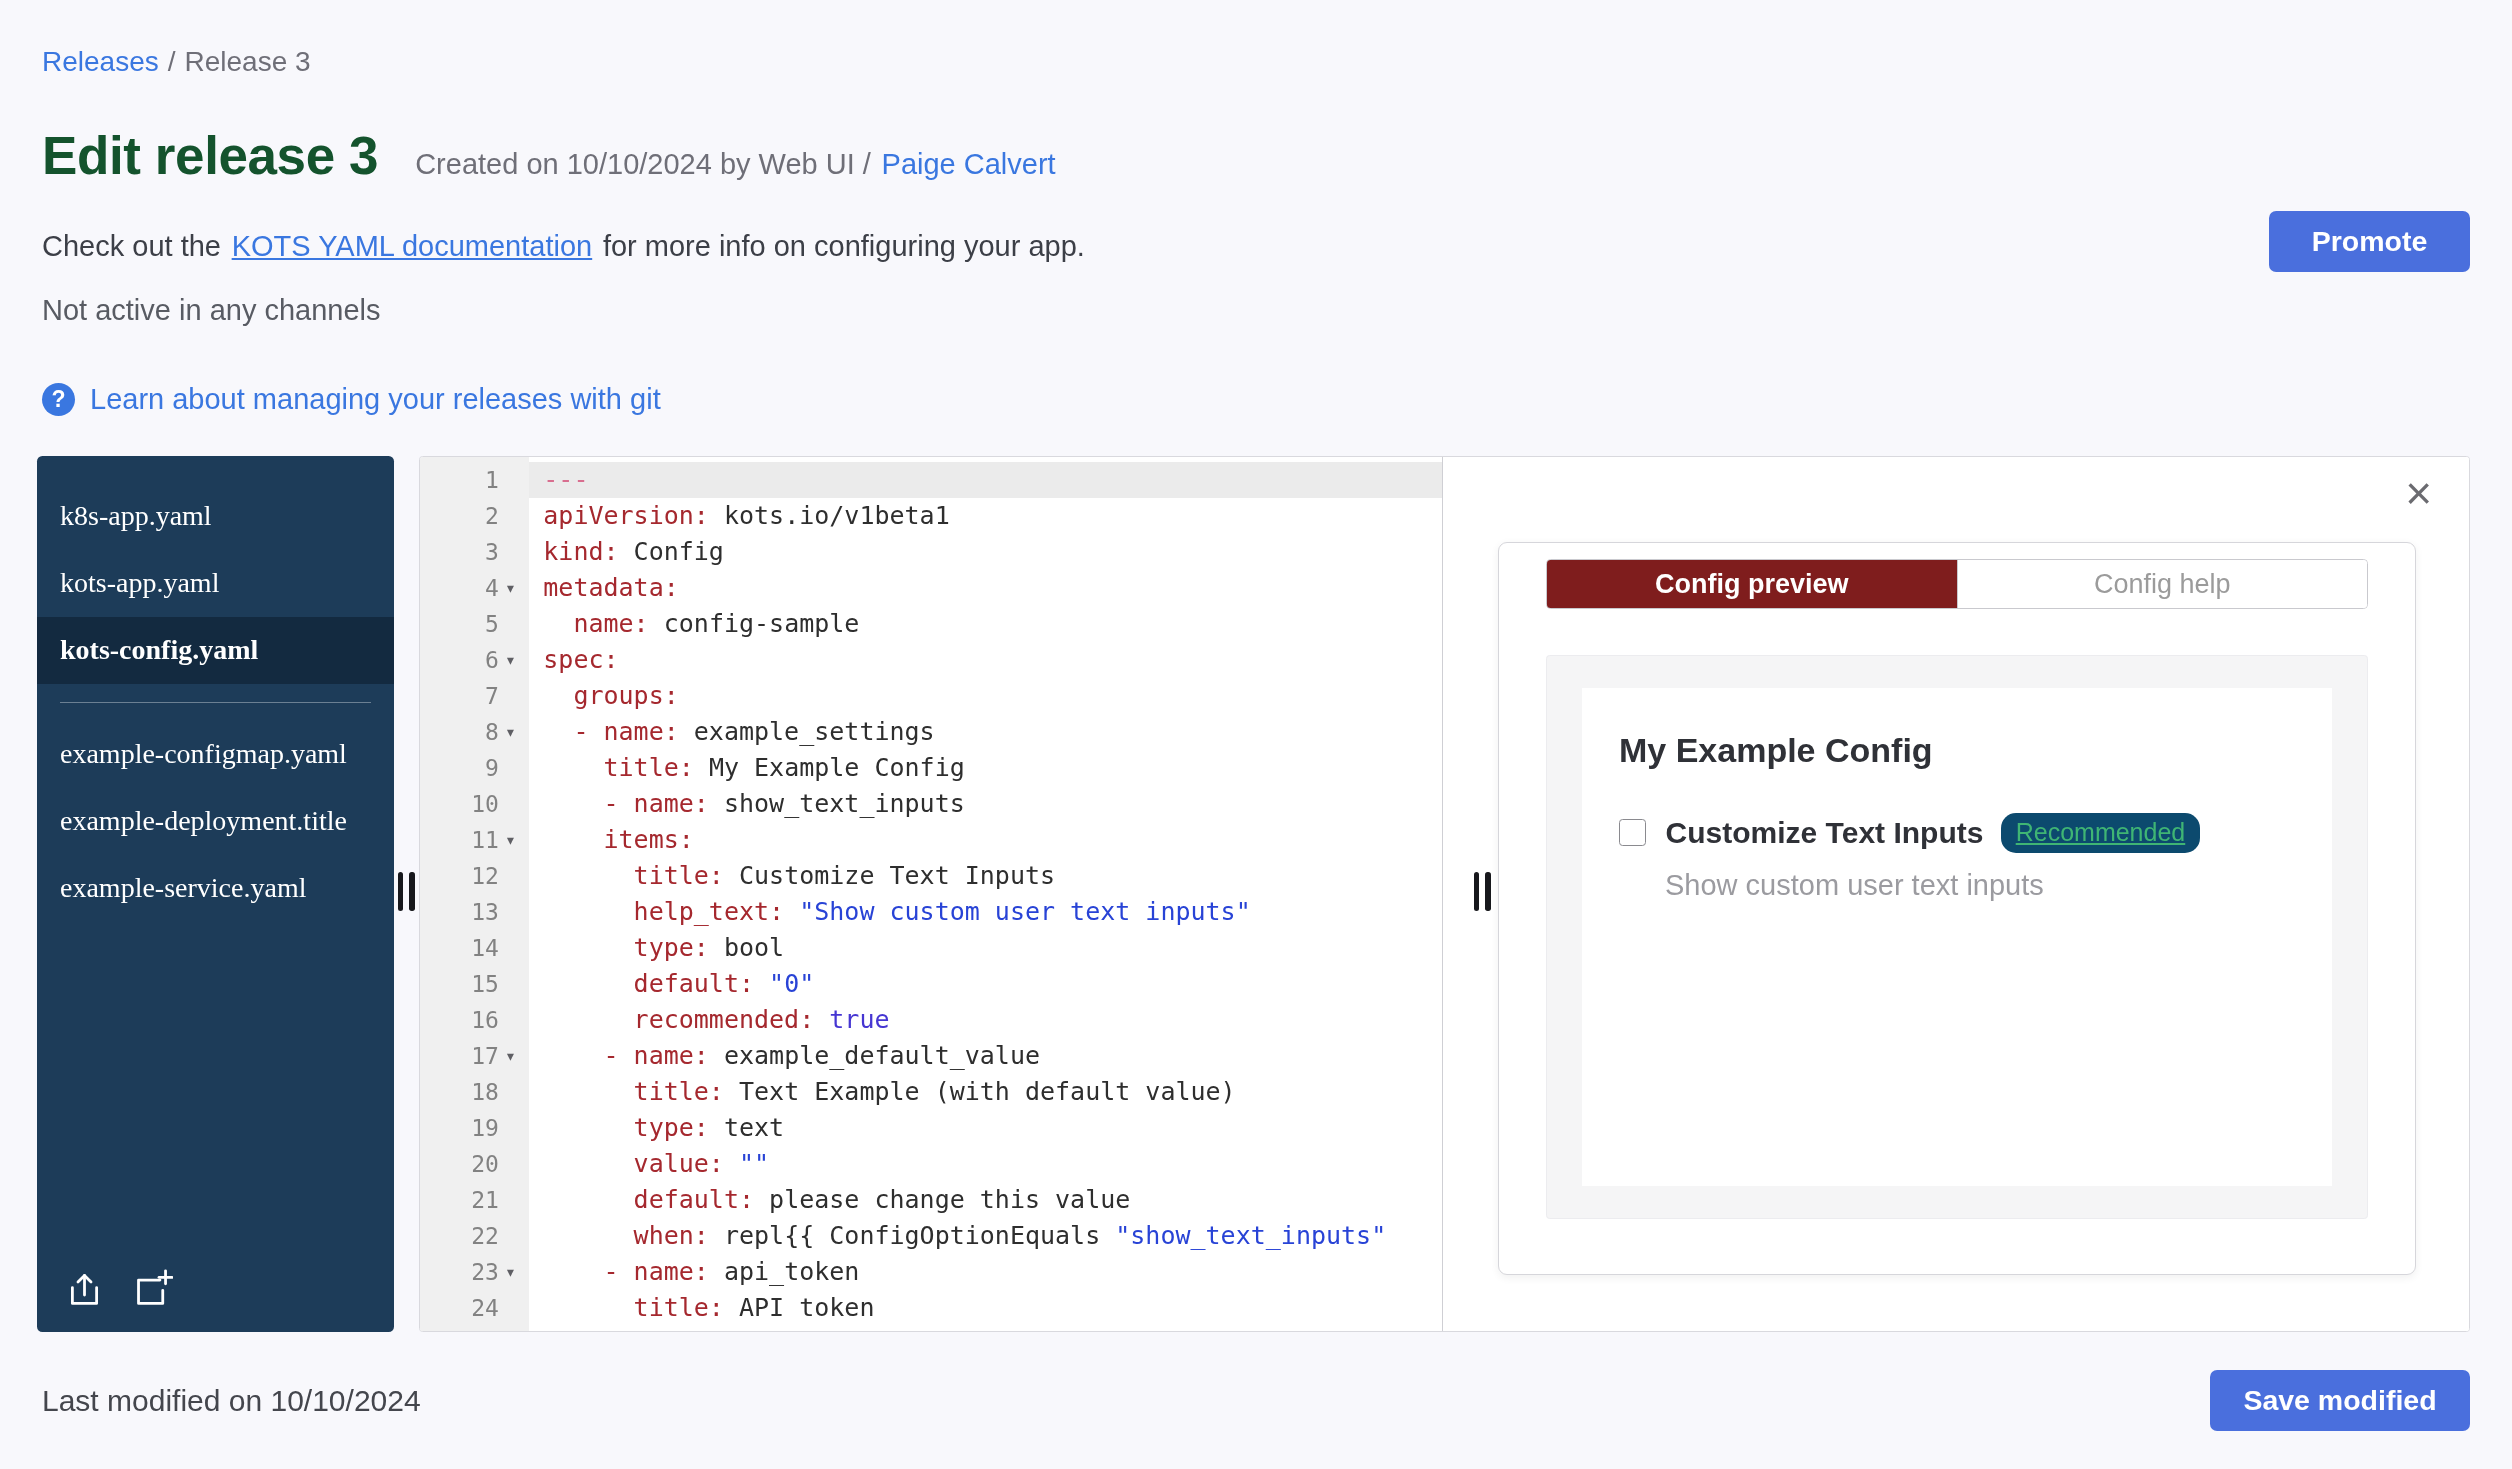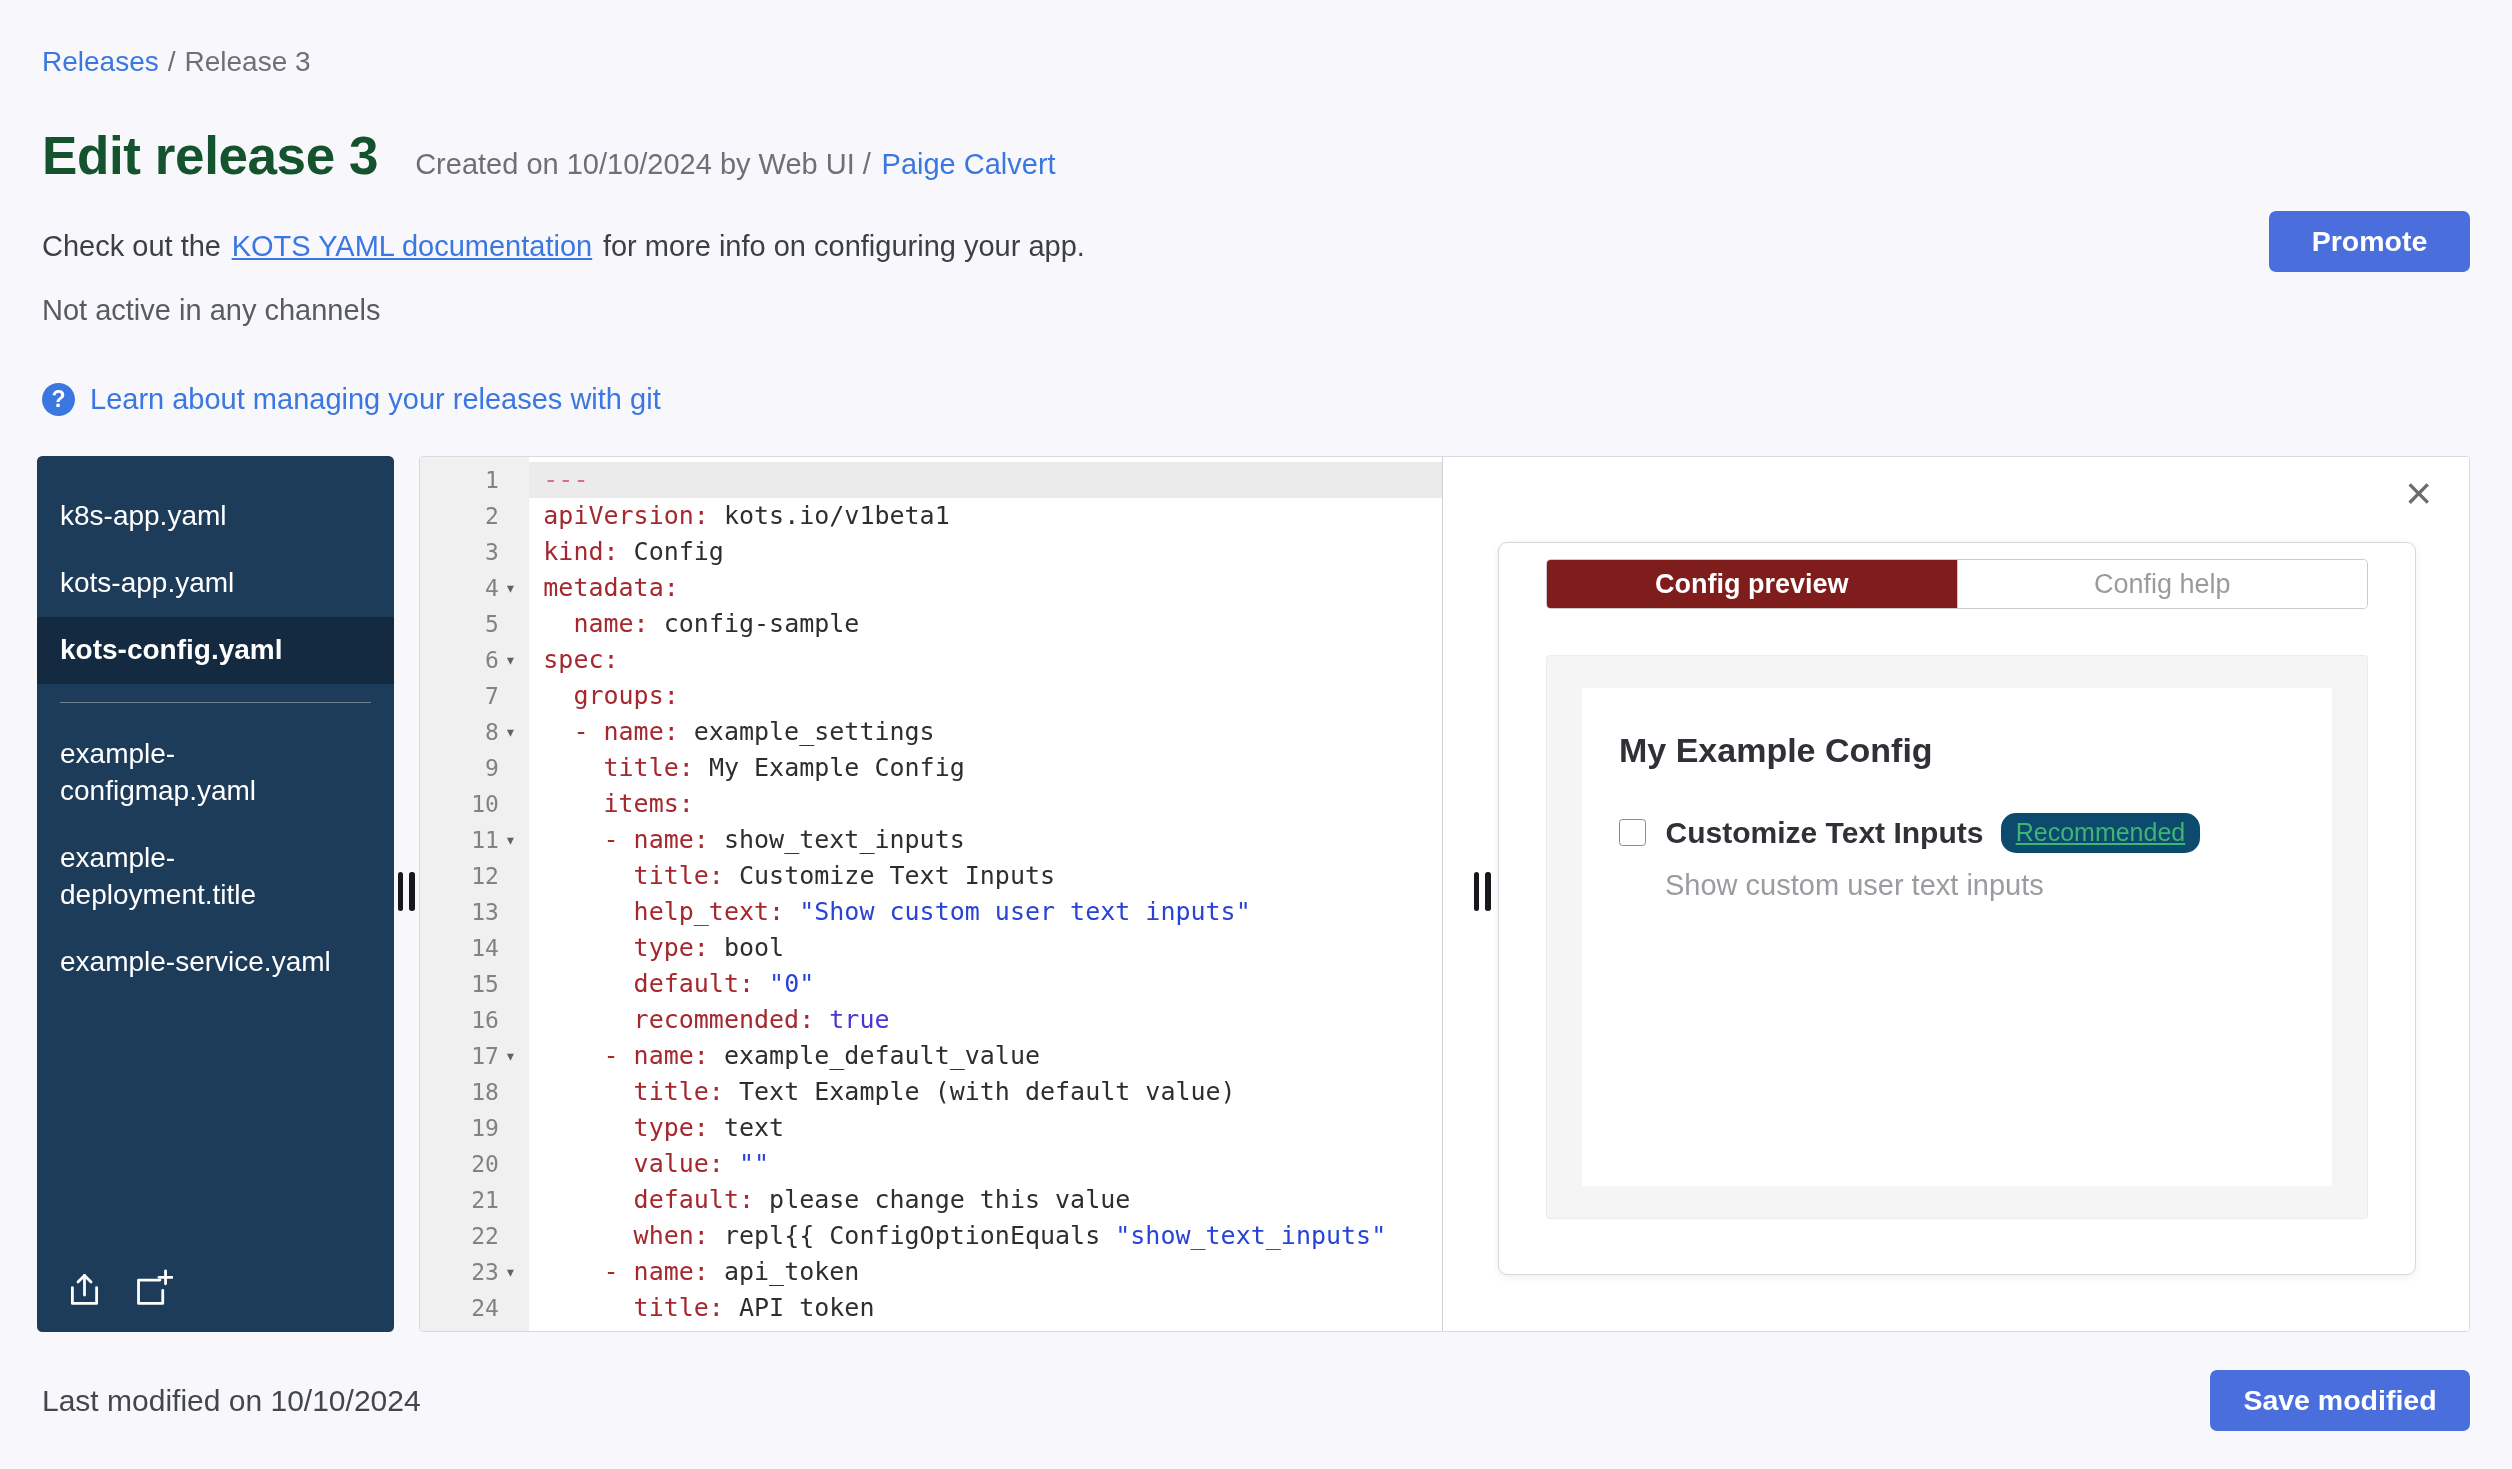--- a/index.html
+++ b/index.html
@@ -30,21 +30,21 @@
   .btn { background: #4a6fdd; color: #fff; font-weight: 700; border: none; border-radius: 7.1px;
     cursor: pointer; font-family: inherit; }
   .promote-btn { position: absolute; top: 211px; right: 42px; width: 201px; height: 61px; font-size: 28.5px; }
   .save-btn { position: absolute; top: 1370px; right: 42px; width: 260px; height: 61px; font-size: 28.5px; }
   .last-modified { position: absolute; left: 42px; top: 1384px; font-size: 30px; color: #44464d; text-align: center; }
 
   
   .editor-wrap { position: absolute; left: 37px; top: 456px; width: 2434px; height: 876px; }
 
   .file-sidebar { position: absolute; left: 0; top: 0; width: 357px; height: 876px;
-    background: #1d3c59; border-radius: 5.3px; color: #fff; padding-top: 27px; }
+    background: #1d3c59; border-radius: 5.3px; color: #fff; padding-top: 27px; font-family: Liberation Serif, serif; }
   .file-item { padding: 15px 23px; font-size: 28px; line-height: 1.32; cursor: pointer; color: #fff; }
   .file-item span { display: block; max-width: 287px; overflow-wrap: break-word; }
   .file-item.selected { background: #132a40; font-weight: 700; }
   .sidebar-divider { border-top: 0.9px solid rgba(255,255,255,0.35); margin: 18px 23px; }
   .sidebar-icons { position: absolute; bottom: 23px; left: 27px; display: flex; gap: 27px; }
   .sidebar-icons svg { display: block; cursor: pointer; }
 
   .drag-handle { position: absolute; display: flex; gap: 6.2px; z-index: 6; cursor: col-resize; }
   .drag-handle i { display: block; width: 5.3px; height: 39px; background: #17181c; border-radius: 2.7px; }
   .handle-left { left: 361px; top: 416px; }
@@ -269,22 +269,22 @@
     <div class="code-area" id="code">
         <div class="code-line active"><span class="tok-doc">---</span></div>
         <div class="code-line"><span class="tok-key">apiVersion:</span><span class="tok-txt"> kots.io/v1beta1</span></div>
         <div class="code-line"><span class="tok-key">kind:</span><span class="tok-txt"> Config</span></div>
         <div class="code-line"><span class="tok-key">metadata:</span></div>
         <div class="code-line"><span class="tok-txt">  </span><span class="tok-key">name:</span><span class="tok-txt"> config-sample</span></div>
         <div class="code-line"><span class="tok-key">spec:</span></div>
         <div class="code-line"><span class="tok-txt">  </span><span class="tok-key">groups:</span></div>
         <div class="code-line"><span class="tok-txt">  </span><span class="tok-key">- name:</span><span class="tok-txt"> example_settings</span></div>
         <div class="code-line"><span class="tok-txt">    </span><span class="tok-key">title:</span><span class="tok-txt"> My Example Config</span></div>
+        <div class="code-line"><span class="tok-txt">    </span><span class="tok-key">- name:</span><span class="tok-txt"> show_text_inputs</span></div>
         <div class="code-line"><span class="tok-txt">    </span><span class="tok-key">items:</span></div>
-        <div class="code-line"><span class="tok-txt">    </span><span class="tok-key">- name:</span><span class="tok-txt"> show_text_inputs</span></div>
         <div class="code-line"><span class="tok-txt">      </span><span class="tok-key">title:</span><span class="tok-txt"> Customize Text Inputs</span></div>
         <div class="code-line"><span class="tok-txt">      </span><span class="tok-key">help_text:</span><span class="tok-txt"> </span><span class="tok-str">"Show custom user text inputs"</span></div>
         <div class="code-line"><span class="tok-txt">      </span><span class="tok-key">type:</span><span class="tok-txt"> bool</span></div>
         <div class="code-line"><span class="tok-txt">      </span><span class="tok-key">default:</span><span class="tok-txt"> </span><span class="tok-str">"0"</span></div>
         <div class="code-line"><span class="tok-txt">      </span><span class="tok-key">recommended:</span><span class="tok-txt"> </span><span class="tok-bool">true</span></div>
         <div class="code-line"><span class="tok-txt">    </span><span class="tok-key">- name:</span><span class="tok-txt"> example_default_value</span></div>
         <div class="code-line"><span class="tok-txt">      </span><span class="tok-key">title:</span><span class="tok-txt"> Text Example (with default value)</span></div>
         <div class="code-line"><span class="tok-txt">      </span><span class="tok-key">type:</span><span class="tok-txt"> text</span></div>
         <div class="code-line"><span class="tok-txt">      </span><span class="tok-key">value:</span><span class="tok-txt"> </span><span class="tok-str">""</span></div>
         <div class="code-line"><span class="tok-txt">      </span><span class="tok-key">default:</span><span class="tok-txt"> please change this value</span></div>

